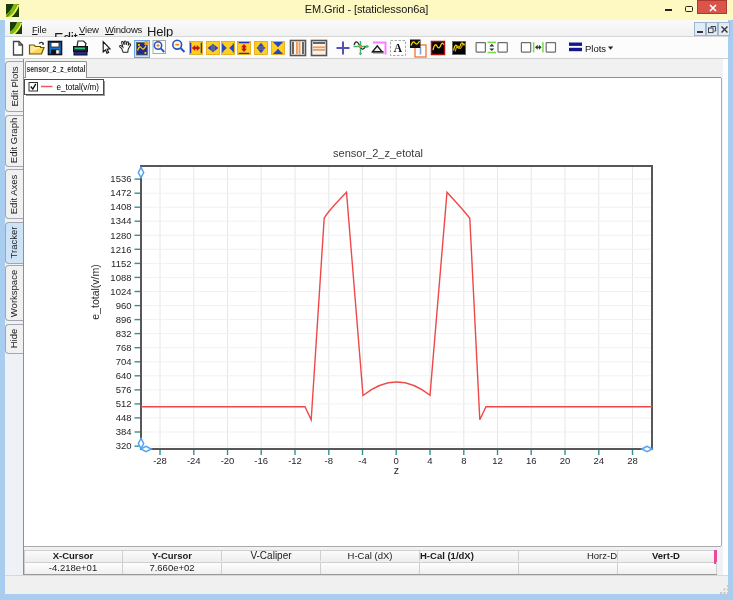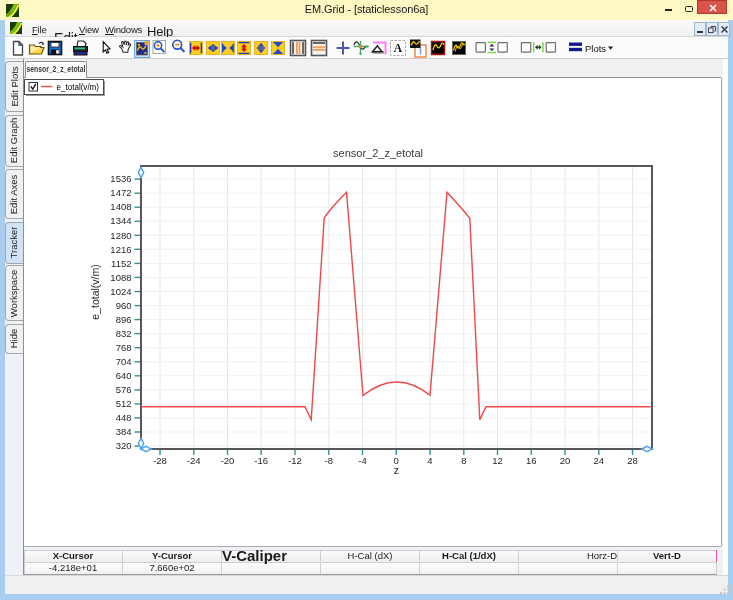--- a/index.html
+++ b/index.html
@@ -383,25 +383,25 @@
     <path d="M8.8,9.5 l2,2.6 3,-5.2" fill="none" stroke="#111" stroke-width="1.3"></path>
     <line x1="19" y1="9.5" x2="30.5" y2="9.5" stroke="#f05858" stroke-width="1.5"></line>
     <text x="34.5" y="13" font-size="9px" fill="#000" textLength="42.5" lengthAdjust="spacingAndGlyphs">e_total(v/m)</text>
   </svg>
 
   <div class="abs" style="left:24px;top:546px;width:697px;height:1px;background:#aaa"></div>
   <div class="abs" style="left:24px;top:549.5px;width:693px;height:12px;background:linear-gradient(#fbfbfb,#ededed);border-top:1px solid #cfcfcf;border-left:1px solid #cfcfcf;box-sizing:border-box"></div>
   <div class="abs" style="left:24px;top:561.5px;width:693px;height:12px;background:linear-gradient(#fdfdfd,#f0f0f0);border-top:1px solid #cfcfcf;border-left:1px solid #cfcfcf;box-sizing:border-box"></div>
   <div style="position:absolute;left:24px;top:549.5px;width:99px;height:28px;border-right:1px solid #cfcfcf;box-sizing:border-box;text-align:center;font-size:9.5px;font-weight:bold;color:#1a1a1a;line-height:12px">X-Cursor</div>
 <div style="position:absolute;left:123px;top:549.5px;width:99px;height:11.5px;border-right:1px solid #cfcfcf;box-sizing:border-box;text-align:center;font-size:9.5px;font-weight:bold;color:#1a1a1a;line-height:12px">Y-Cursor</div>
-<div style="position:absolute;left:222px;top:549.5px;width:99px;height:11.5px;border-right:1px solid #cfcfcf;box-sizing:border-box;font-size:15px;font-weight:bold;color:#1a1a1a;line-height:12px">V-Caliper</div>
+<div style="position:absolute;left:222px;top:549.5px;width:99px;height:11.5px;border-right:1px solid #cfcfcf;box-sizing:border-box;text-align:center;font-size:10px;font-weight:normal;color:#1a1a1a;line-height:12px">V-Caliper</div>
 <div style="position:absolute;left:321px;top:549.5px;width:99px;height:11.5px;border-right:1px solid #cfcfcf;box-sizing:border-box;text-align:center;font-size:9.5px;font-weight:normal;color:#1a1a1a;line-height:12px">H-Cal (dX)</div>
-<div style="position:absolute;left:420px;top:549.5px;width:99px;height:11.5px;border-right:1px solid #cfcfcf;box-sizing:border-box;text-align:center;font-size:9.5px;font-weight:bold;color:#1a1a1a;line-height:12px">H-Cal (1/dX)</div>
+<div style="position:absolute;left:420px;top:549.5px;width:99px;height:11.5px;border-right:1px solid #cfcfcf;box-sizing:border-box;text-align:left;font-size:9.5px;font-weight:bold;color:#1a1a1a;line-height:12px">H-Cal (1/dX)</div>
 <div style="position:absolute;left:519px;top:549.5px;width:99px;height:11.5px;border-right:1px solid #cfcfcf;box-sizing:border-box;text-align:right;font-size:9.5px;font-weight:normal;color:#1a1a1a;line-height:12px">Horz-D</div>
-<div style="position:absolute;left:618px;top:549.5px;width:99px;height:14px;border-right:1px solid #ec4899;box-sizing:border-box;text-align:center;font-size:9.5px;font-weight:bold;color:#1a1a1a;line-height:12px">Vert-D</div>
+<div style="position:absolute;left:618px;top:549.5px;width:99px;height:14px;border-right:3px solid #ec4899;box-sizing:border-box;text-align:center;font-size:9.5px;font-weight:bold;color:#1a1a1a;line-height:12px">Vert-D</div>
 <div style="position:absolute;left:24px;top:561.5px;width:99px;height:12px;border-right:1px solid #cfcfcf;box-sizing:border-box;text-align:center;font-size:9.5px;color:#1a1a1a;line-height:12px">-4.218e+01</div>
 <div style="position:absolute;left:123px;top:561.5px;width:99px;height:12px;border-right:1px solid #cfcfcf;box-sizing:border-box;text-align:center;font-size:9.5px;color:#1a1a1a;line-height:12px">7.660e+02</div>
 <div style="position:absolute;left:222px;top:561.5px;width:99px;height:12px;border-right:1px solid #cfcfcf;box-sizing:border-box;text-align:center;font-size:9.5px;color:#1a1a1a;line-height:12px"></div>
 <div style="position:absolute;left:321px;top:561.5px;width:99px;height:12px;border-right:1px solid #cfcfcf;box-sizing:border-box;text-align:center;font-size:9.5px;color:#1a1a1a;line-height:12px"></div>
 <div style="position:absolute;left:420px;top:561.5px;width:99px;height:12px;border-right:1px solid #cfcfcf;box-sizing:border-box;text-align:center;font-size:9.5px;color:#1a1a1a;line-height:12px"></div>
 <div style="position:absolute;left:519px;top:561.5px;width:99px;height:12px;border-right:1px solid #cfcfcf;box-sizing:border-box;text-align:center;font-size:9.5px;color:#1a1a1a;line-height:12px"></div>
 <div style="position:absolute;left:618px;top:561.5px;width:99px;height:12px;border-right:1px solid #cfcfcf;box-sizing:border-box;text-align:center;font-size:9.5px;color:#1a1a1a;line-height:12px"></div>
   <div class="abs" style="left:24px;top:573.5px;width:693px;height:1px;background:#9a9a9a"></div>
 
   <div class="abs" style="left:5px;top:575px;width:723px;height:19px;background:#f0f0f0;border-top:1px solid #d8d8d8;box-sizing:border-box">

